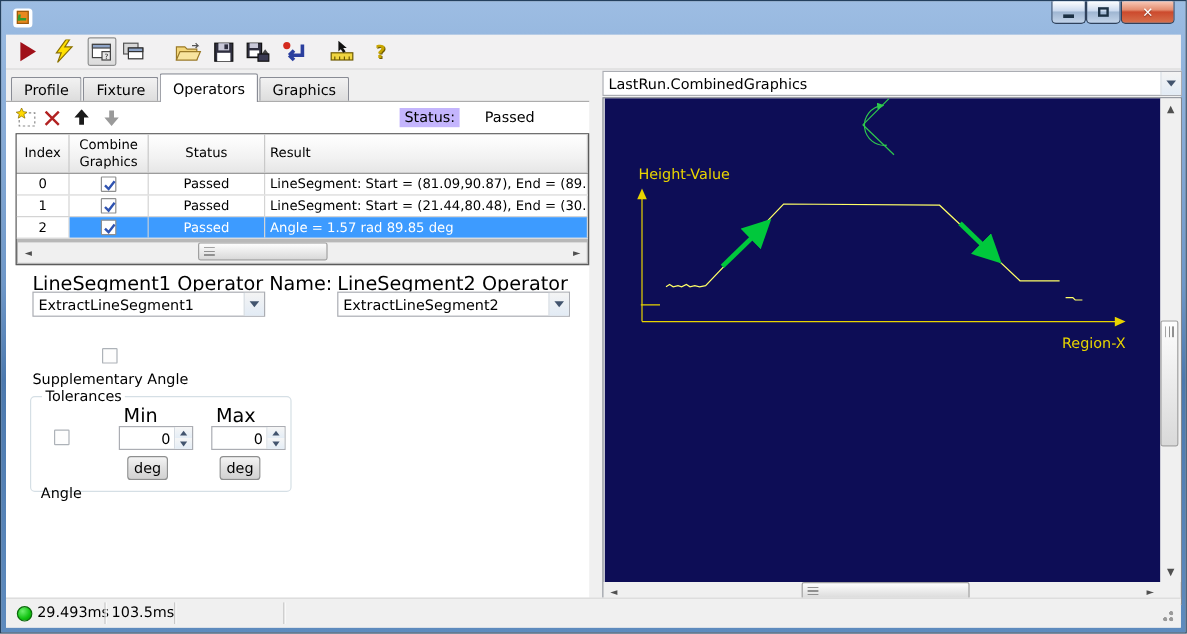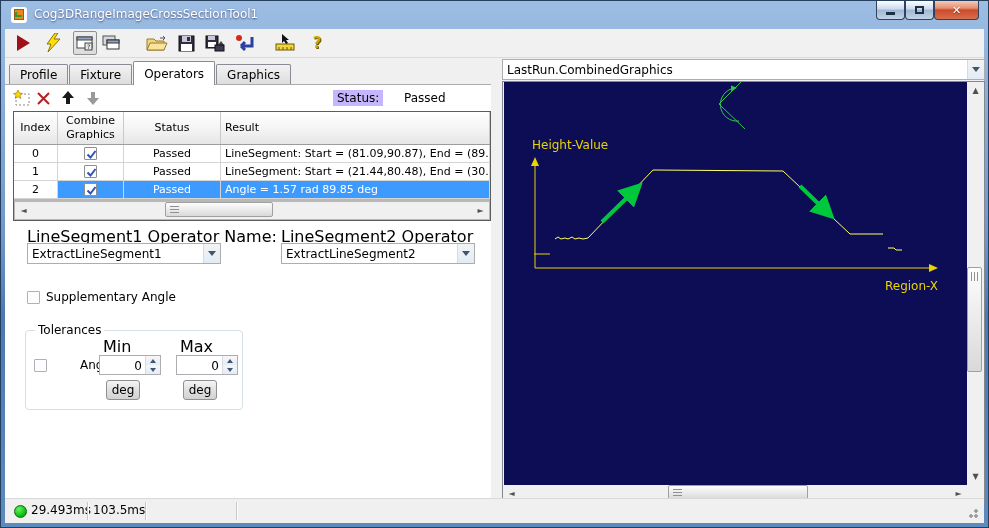--- a/index.html
+++ b/index.html
@@ -66,21 +66,21 @@
             background:repeating-linear-gradient(90deg,#909090 0 1px,transparent 1px 3px); }
   .grip-v { position:absolute; top:50%; left:4px; height:8px; width:9px; margin-top:-4px;
             background:repeating-linear-gradient(180deg,#909090 0 1px,transparent 1px 3px); }
 
   
   .lbl { position:absolute; font-size:16px; }
   .combo { position:absolute; height:21px; background:#FFF; border:1px solid #ABADB3; display:flex; align-items:center; }
   .combo .txt { flex:1; padding-left:4px; font-size:12px; white-space:nowrap; overflow:hidden; }
   .combo .btn { width:17px; height:100%; display:flex; align-items:center; justify-content:center; background:linear-gradient(180deg,#F4F4F4,#E2EBF5); border-left:1px solid #D5DBE2; }
   .tri-dn { width:0; height:0; border-left:4px solid transparent; border-right:4px solid transparent; border-top:5px solid #42546E; }
-  .check-row { position:absolute; display:flex; align-items:center; gap:6px; font-size:12px; }
+  .check-row { position:absolute; display:flex; align-items:center; gap:6px; font-size:12px;flex-direction:column; }
   .cbx2 { width:13px; height:13px; background:#FDFDFD; border:1px solid #ADB2B8; border-radius:1px; }
 
   .groupbox { position:absolute; left:20px; top:245px; width:218px; height:80px; border:1px solid #D5DFE5; border-radius:4px; }
   .groupbox .gb-title { position:absolute; left:9px; top:-8px; background:#FFF; padding:0 3px; font-size:12px; }
   .spin { position:absolute; width:62px; height:20px; border:1px solid #ABADB3; background:#FFF; display:flex; }
   .spin .val { flex:1; text-align:right; padding:3px 3px 0 0; font-size:12px; }
   .spin .btns { width:15px; display:flex; flex-direction:column; border-left:1px solid #D5DBE2; }
   .spin .sbtn { flex:1; background:linear-gradient(180deg,#F6F6F6,#E4EDF6); display:flex; align-items:center; justify-content:center; }
   .tri-up-s { width:0;height:0;border-left:3px solid transparent;border-right:3px solid transparent;border-bottom:4px solid #42546E; }
   .tri-dn-s { width:0;height:0;border-left:3px solid transparent;border-right:3px solid transparent;border-top:4px solid #42546E; }
@@ -110,21 +110,20 @@
 </head>
 <body>
 
 <div class="win">
 
   <div class="titlebar">
     <div class="app-icon">
         <div class="cube"></div>
         <div class="chk"></div>
       </div>
-    <div class="title">Cog3DRangeImageCrossSectionTool1</div>
     <div class="winbtns">
       <div class="wbtn min">
           <div class="glyph-min"></div>
         </div>
       <div class="wbtn max">
           <div class="glyph-max"></div>
         </div>
       <div class="wbtn close">
           <span class="glyph-x">✕</span>
         </div>

